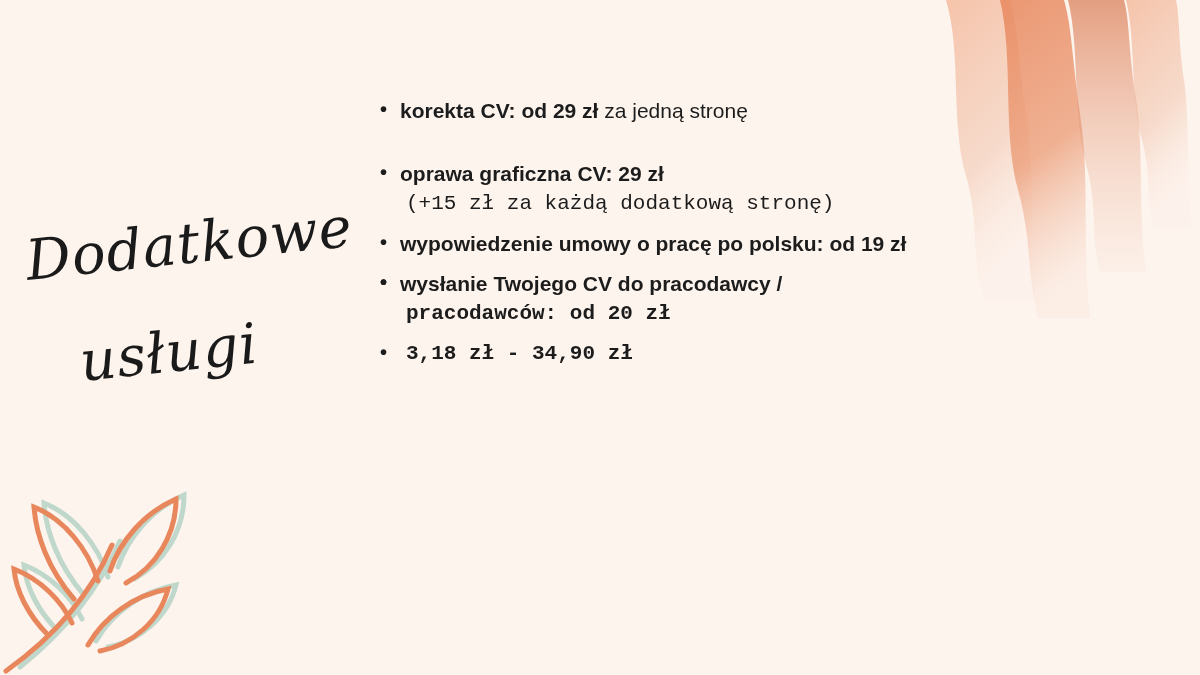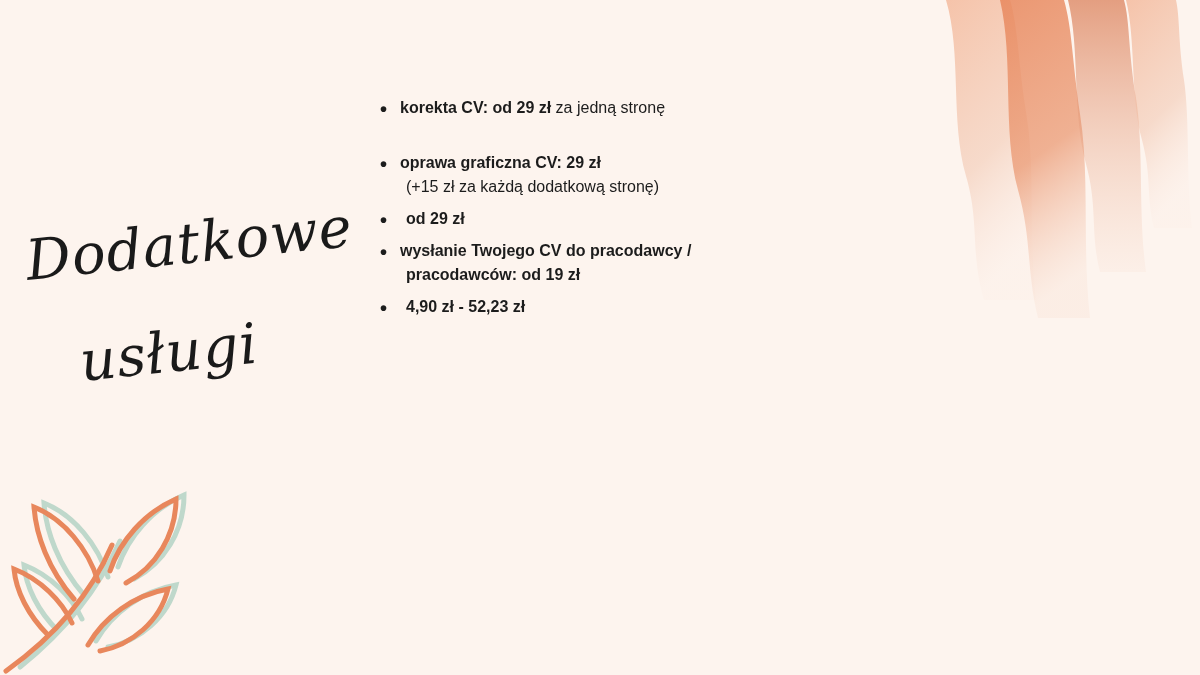--- a/index.html
+++ b/index.html
@@ -84,21 +84,21 @@
 
   ul.services {
     list-style: none;
   }
 
   ul.services > li {
     position: relative;
     padding-left: 22px;
     margin-bottom: 9px;
     color: #1c1c1c;
-    font-size: 16px;
+    font-size: 21px;
     line-height: 1.46;
     font-weight: 700;
   }
 
   ul.services > li::before {
     content: "•";
     position: absolute;
     left: 2px;
     top: -1px;
     font-size: 20px;
@@ -107,20 +107,21 @@
   }
 
   
   .reg {
     font-weight: 400;
   }
   .sub-line {
     display: block;
     padding-left: 6px;
     font-weight: 700;
+    font-family: Liberation Mono, monospace;
   }
   .sub-line.reg {
     font-weight: 400;
   }
 
   li.tight { margin-bottom: 4px; margin-top: 32px; }
 </style>
 </head>
 <body>
 
@@ -181,31 +182,33 @@
 
       <li>
         <span>korekta CV: od 29 zł</span><span class="reg"> za jedną stronę</span>
       </li>
 
       <li class="tight">
         <span>oprawa graficzna CV: 29 zł</span>
         <span class="sub-line reg">(+15 zł za każdą dodatkową stronę)</span>
       </li>
 
-
-      <li>
-        <span class="sub-line">od 29 zł</span>
+      <li>
+        <span>wypowiedzenie umowy o pracę po polsku: od 19 zł</span>
+      </li>
+
+      <li>
       </li>
 
       <li>
         <span>wysłanie Twojego CV do pracodawcy /</span>
-        <span class="sub-line">pracodawców: od 19 zł</span>
-      </li>
-
-
-      <li>
-        <span class="sub-line">4,90 zł - 52,23 zł</span>
+        <span class="sub-line">pracodawców: od 20 zł</span>
+      </li>
+
+
+      <li>
+        <span class="sub-line">3,18 zł - 34,90 zł</span>
       </li>
 
     </ul>
   </div>
 
 </div>
 
 </body></html>

